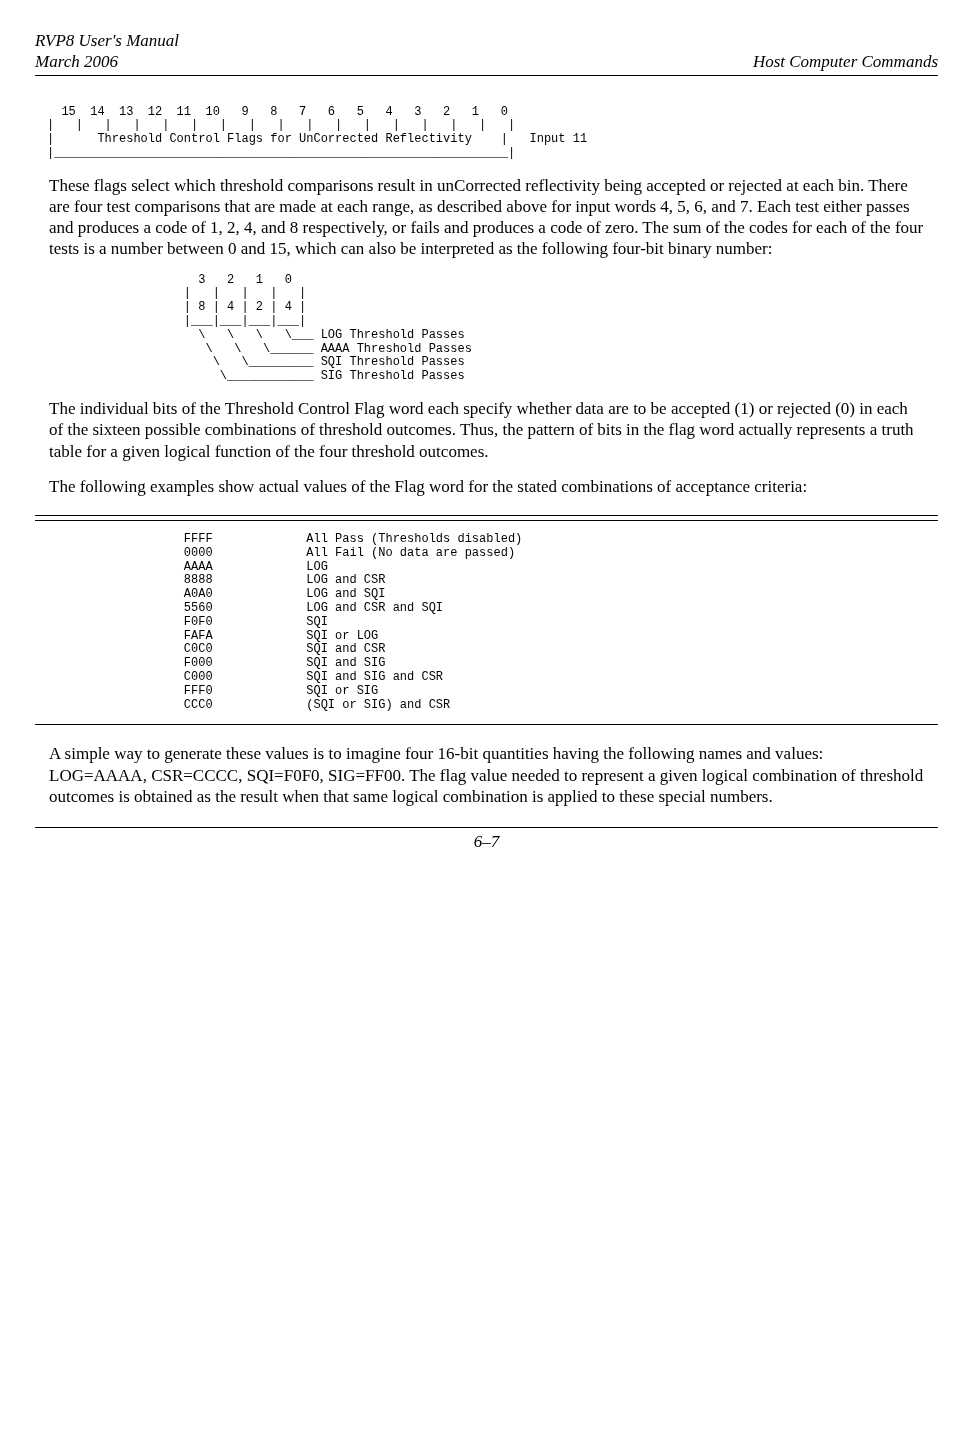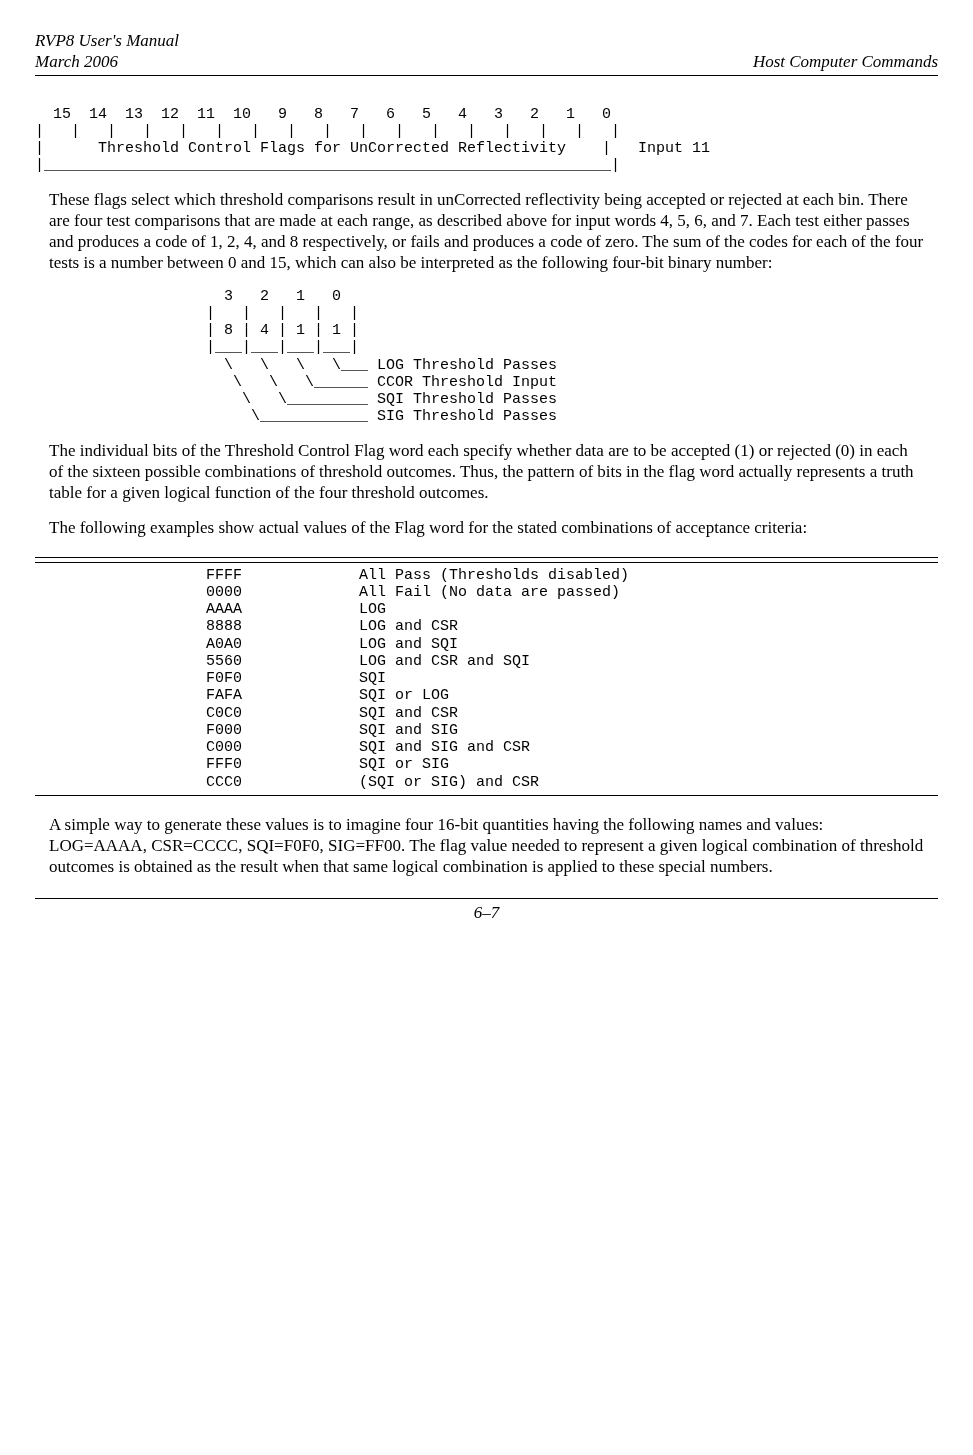--- a/index.html
+++ b/index.html
@@ -23,23 +23,23 @@
   .header-left, .header-right {
     display: flex;
     flex-direction: column;
   }
   .header-right {
     text-align: center;
     justify-content: flex-end;
   }
   pre.mono {
     font-family: "Courier New", Courier, monospace;
-    font-size: 15px;
+    font-size: 12px;
     line-height: 1.15;
-    margin: 0;
+    margin: 12px;
     white-space: pre;
   }
   p {
     margin: 14px 14px;
     text-align: left;
   }
   .table-block {
     margin: 18px 0;
   }
   .hr {
@@ -70,24 +70,24 @@
 
 <pre class="mono"><span>  15  14  13  12  11  10   9   8   7   6   5   4   3   2   1   0  </span>
 <span>|   |   |   |   |   |   |   |   |   |   |   |   |   |   |   |   |</span>
 <span>|      Threshold Control Flags for UnCorrected Reflectivity    |   Input 11</span>
 <span>|_______________________________________________________________|</span></pre>
 
 <p>These flags select which threshold comparisons result in unCorrected reflectivity being accepted or rejected at each bin.  There are four test comparisons that are made at each range, as described above for input words 4, 5, 6, and 7.  Each test either passes and produces a code of 1, 2, 4, and 8 respectively, or fails and produces a code of zero.  The sum of the codes for each of the four tests is a number between 0 and 15, which can also be interpreted as the following four-bit binary number:</p>
 
 <pre class="mono"><span>                     3   2   1   0  </span>
 <span>                   |   |   |   |   |</span>
-<span>                   | 8 | 4 | 1 | 1 |</span>
+<span>                   | 8 | 4 | 2 | 4 |</span>
 <span>                   |___|___|___|___|</span>
 <span>                     \   \   \   \___ LOG Threshold Passes</span>
-<span>                      \   \   \______ CCOR Threshold Input</span>
+<span>                      \   \   \______ AAAA Threshold Passes</span>
 <span>                       \   \_________ SQI Threshold Passes</span>
 <span>                        \____________ SIG Threshold Passes</span></pre>
 
 <p>The individual bits of the Threshold Control Flag word each specify whether data are to be accepted (1) or rejected (0) in each of the sixteen possible combinations of threshold outcomes.  Thus, the pattern of bits in the flag word actually represents a truth table for a given logical function of the four threshold outcomes.</p>
 
 <p>The following examples show actual values of the Flag word for the stated combinations of acceptance criteria:</p>
 
 <div class="table-block">
   <hr class="hr">
   <hr class="hr">

